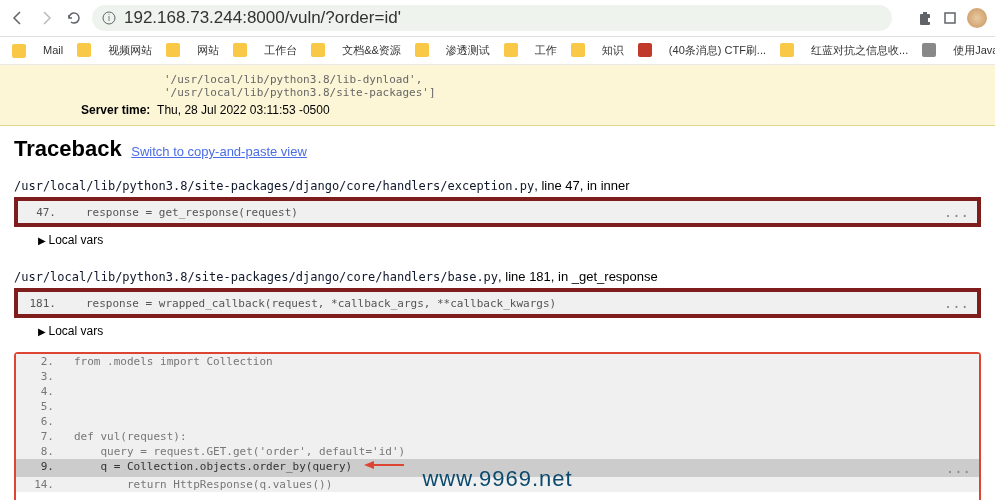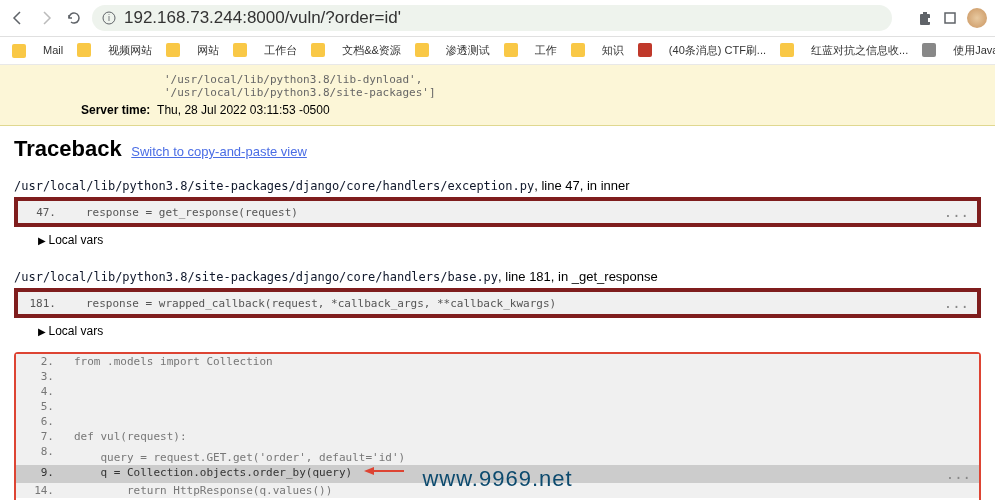--- a/index.html
+++ b/index.html
@@ -179,21 +179,21 @@
         <div class="code-row">
           <span class="ln">6.</span>
           <span style="white-space: pre;"></span>
         </div>
         <div class="code-row">
           <span class="ln">7.</span>
           <span style="white-space: pre;">def vul(request):</span>
         </div>
         <div class="code-row">
           <span class="ln">8.</span>
-          <span style="white-space: pre; margin-top: 6px;">    query = request.GET.get('order', default='id')</span>
+          <span style="white-space: pre;">    query = request.GET.get('order', default='id')</span>
         </div>
         <div class="code-row hl">
           <span class="ln">9.</span>
           <span style="white-space: pre;">    q = Collection.objects.order_by(query)</span>
           <svg width="40" height="10" class="arrow-svg">
             <line x1="40" y1="5" x2="8" y2="5" stroke="#d43" stroke-width="2"></line>
             <polygon points="0,5 10,1 10,9" fill="#d43"></polygon>
           </svg>
           <span class="code-dots">...</span>
         </div>

